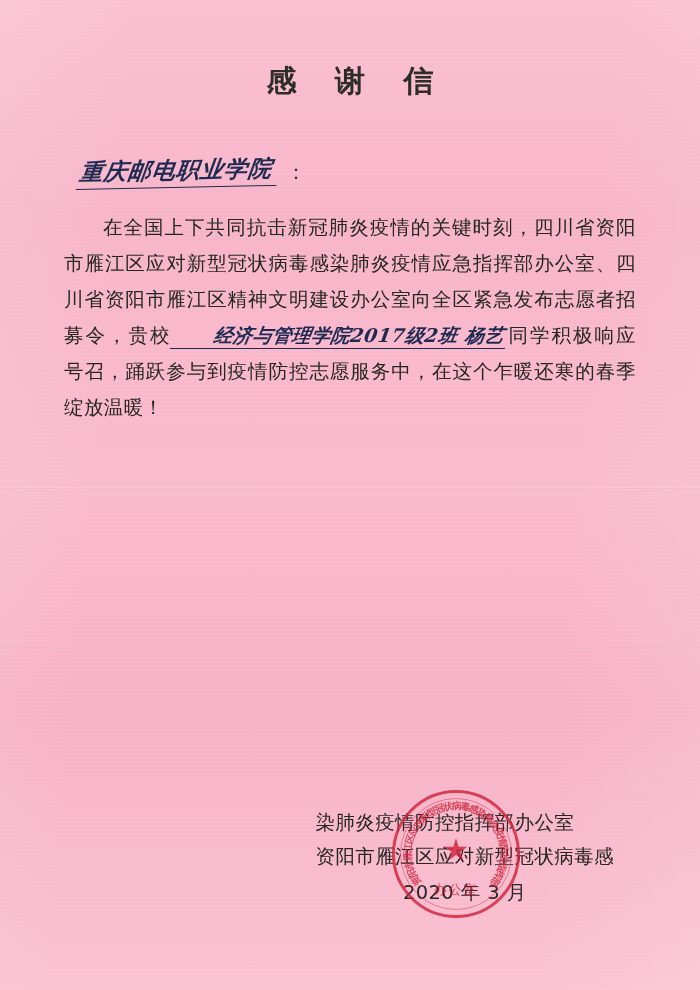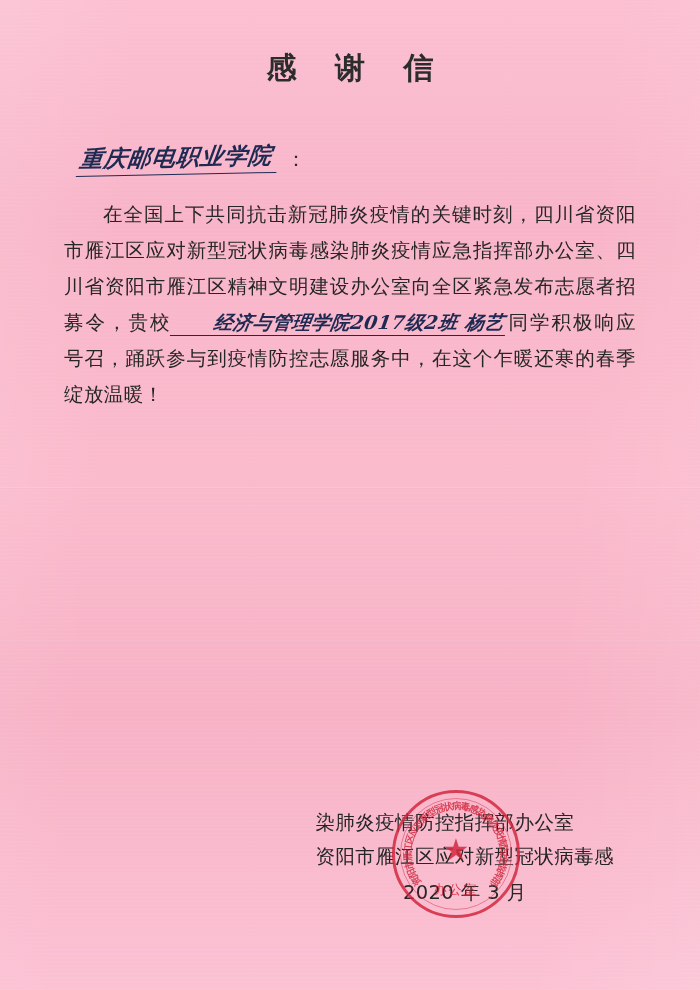--- a/index.html
+++ b/index.html
@@ -50,21 +50,21 @@
     height: 990px;
   }
 
   .doc-title {
     text-align: center;
     font-family: "DejaVu Sans", sans-serif;
     font-weight: bold;
     font-size: 30px;
     letter-spacing: 14px;
     color: #2c2c2c;
-    margin-top: 48px;
+    margin-top: 61px;
     text-indent: 14px;
   }
 
   .salutation {
     margin: 46px 0 0 78px;
     display: flex;
     align-items: flex-end;
     height: 40px;
   }
   .handwriting {

